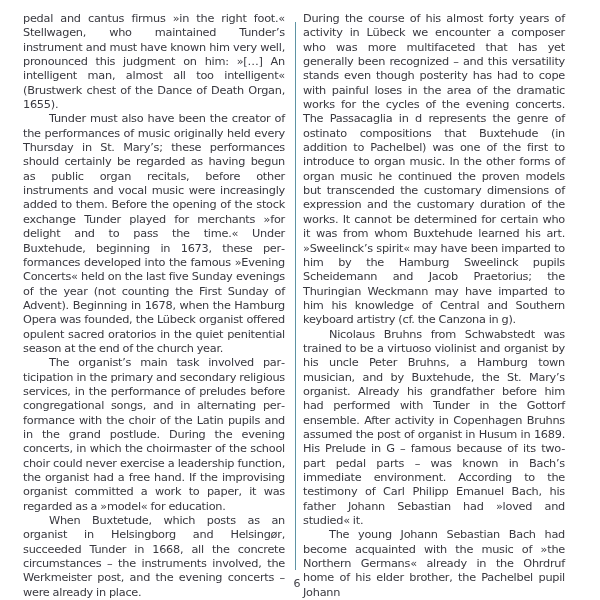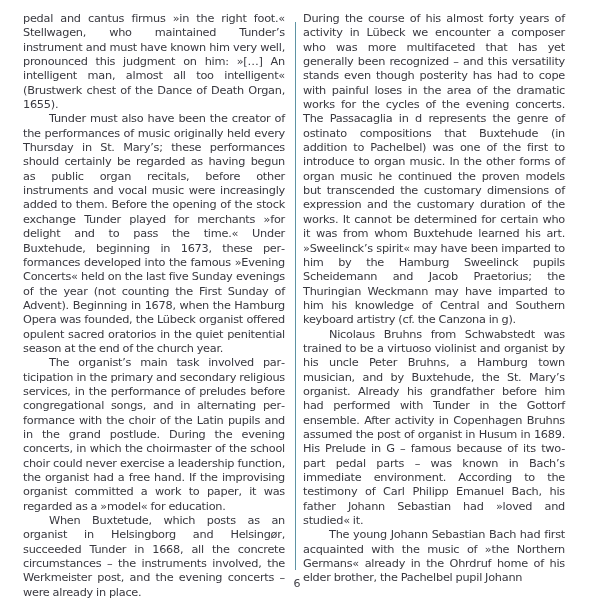--- a/index.html
+++ b/index.html
@@ -42,17 +42,17 @@
     <p>Tunder must also have been the creator of the performances of music originally held every Thursday in St. Mary’s; these performances should certainly be regarded as having begun as public organ recitals, before other instruments and vocal music were increasingly added to them. Before the opening of the stock exchange Tunder played for merchants »for delight and to pass the time.« Under Buxtehude, beginning in 1673, these per­formances developed into the famous »Evening Concerts« held on the last five Sunday evenings of the year (not counting the First Sunday of Advent). Beginning in 1678, when the Hamburg Opera was founded, the Lübeck organist offered opulent sacred oratorios in the quiet penitential season at the end of the church year.</p>
     <p>The organist’s main task involved par­ticipation in the primary and secondary religious services, in the performance of preludes before congregational songs, and in alternating per­formance with the choir of the Latin pupils and in the grand postlude. During the evening concerts, in which the choirmaster of the school choir could never exercise a leadership function, the organ­ist had a free hand. If the improvising organist committed a work to paper, it was regarded as a »model« for education.</p>
     <p>When Buxtetude, which posts as an organist in Helsingborg and Helsingør, succeeded Tunder in 1668, all the concrete circumstances – the instruments involved, the Werkmeister post, and the evening concerts – were already in place.</p>
   </div>
 
   <div class="divider"></div>
 
   <div class="col right">
     <p class="first">During the course of his almost forty years of activity in Lübeck we encounter a composer who was more multifaceted that has yet generally been recognized – and this versatility stands even though posterity has had to cope with painful loses in the area of the dramatic works for the cycles of the evening concerts. The Passacaglia in d represents the genre of ostinato composi­tions that Buxtehude (in addition to Pachelbel) was one of the first to introduce to organ music. In the other forms of organ music he continued the proven models but transcended the custom­ary dimensions of expression and the customary duration of the works. It cannot be determined for certain who it was from whom Buxtehude learned his art. »Sweelinck’s spirit« may have been imparted to him by the Hamburg Sweelinck pupils Scheidemann and Jacob Praetorius; the Thuringian Weckmann may have imparted to him his knowledge of Central and Southern keyboard artistry (cf. the Canzona in g).</p>
     <p>Nicolaus Bruhns from Schwabstedt was trained to be a virtuoso violinist and organist by his uncle Peter Bruhns, a Hamburg town musician, and by Buxtehude, the St. Mary’s organist. Already his grandfather before him had performed with Tunder in the Gottorf ensemble. After activity in Copenhagen Bruhns assumed the post of organist in Husum in 1689. His Prelude in G – famous because of its two-part pedal parts – was known in Bach’s immediate environ­ment. According to the testimony of Carl Philipp Emanuel Bach, his father Johann Sebastian had »loved and studied« it.</p>
-    <p>The young Johann Sebastian Bach had first acquainted with the music of »the Northern Germans« already in the Ohrdruf home of his elder brother, the Pachelbel pupil Johann</p>
+    <p>The young Johann Sebastian Bach had become acquainted with the music of »the Northern Germans« already in the Ohrdruf home of his elder brother, the Pachelbel pupil Johann</p>
   </div>
 
   <div class="page-number">6</div>
 </div>
 
 </body></html>

